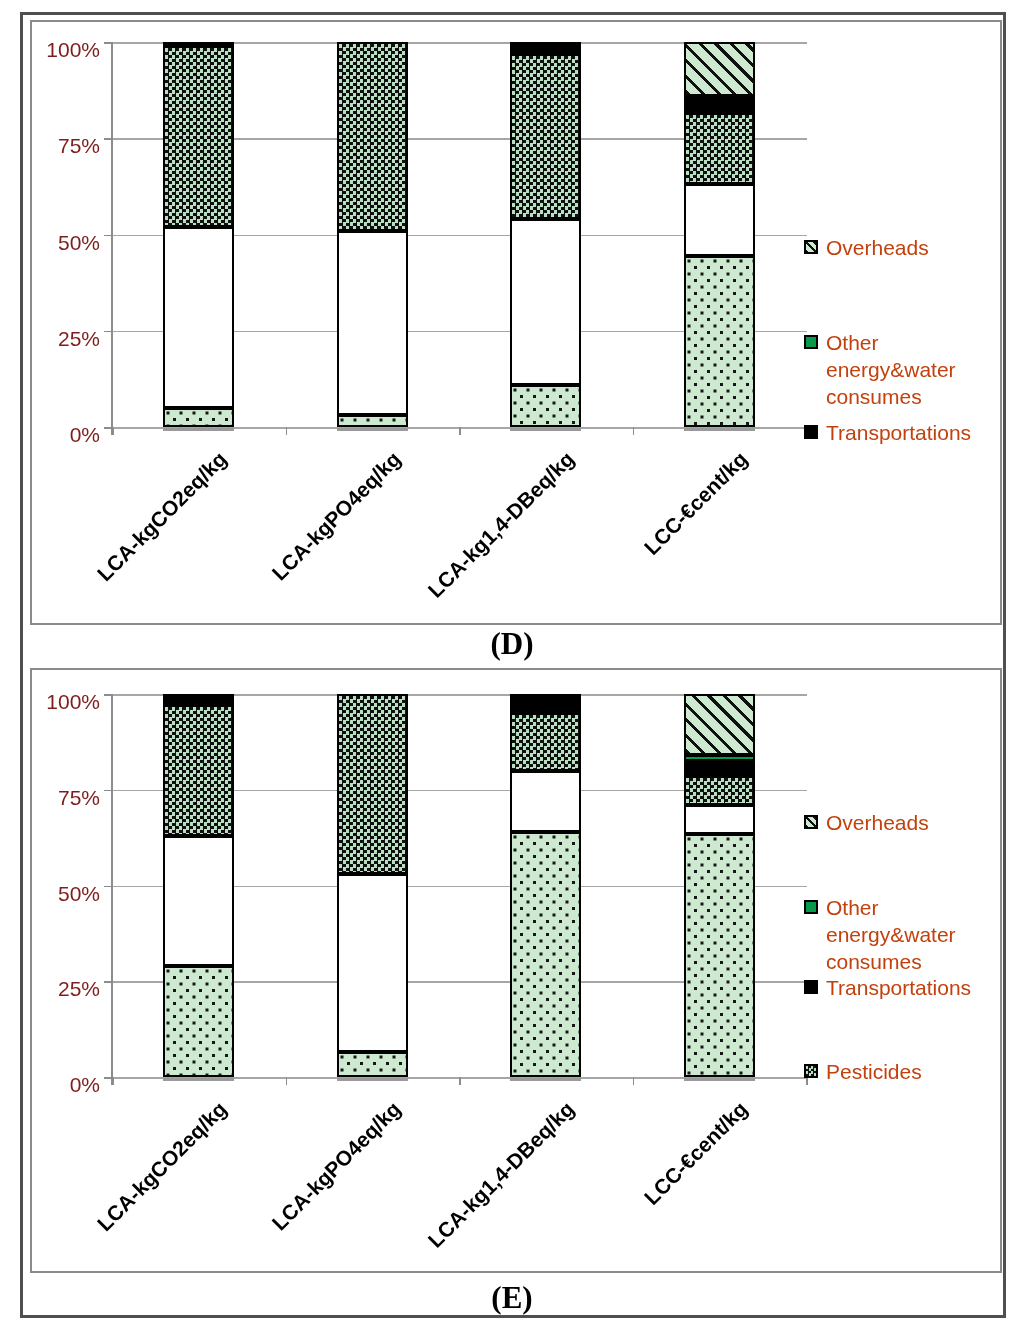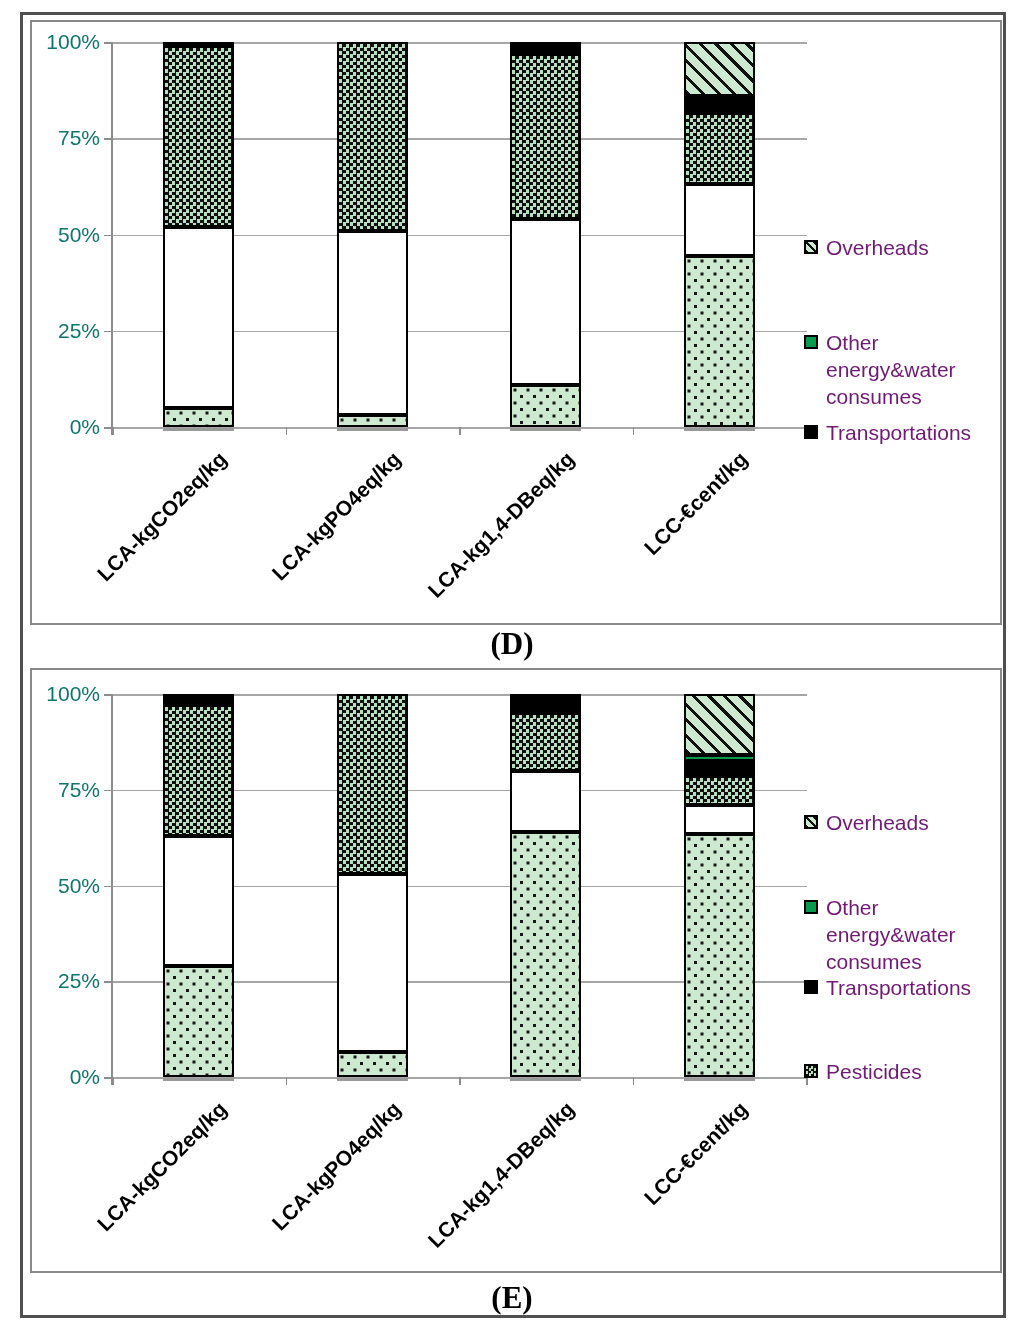--- a/index.html
+++ b/index.html
@@ -23,21 +23,21 @@
   }
   #captionD{top:627px;}
   #captionE{top:1281px;}
 
   .gridline{position:absolute;height:1.5px;background:#a6a6a6;}
   .vaxis{position:absolute;width:1.5px;background:#8c8c8c;}
   .ytick{position:absolute;height:1.5px;background:#8c8c8c;}
   .xtick{position:absolute;width:1.5px;background:#8c8c8c;}
   .ylabel{
     position:absolute;left:4px;width:64px;text-align:right;
-    font-size:21px;line-height:26px;color:#0f766e;
+    font-size:21px;line-height:26px;color:#7f1d1d;margin-top:8px;
   }
   .xlabel{
     position:absolute;white-space:nowrap;font-weight:bold;font-size:21px;
     transform:rotate(-45deg);transform-origin:100% 0;
   }
   .bar-seg{position:absolute;box-sizing:border-box;border:2px solid #000;}
   .bar-shadow{position:absolute;height:3px;background:#9a9a9a;}
 
   
   .p-dotted{
@@ -62,21 +62,21 @@
   }
 
   .legend-item{position:absolute;}
   .legend-swatch{
     position:absolute;width:14px;height:14px;box-sizing:border-box;border:2px solid #000;
   }
   .legend-swatch.p-checkered{background-size:5px 5px;}
   .legend-swatch.p-hatched{background-image:repeating-linear-gradient(45deg,#101010 0 2px,transparent 2px 6px);}
   .legend-label{
     position:absolute;left:22px;top:-4px;width:182px;
-    font-size:21px;line-height:27px;color:#701a75;
+    font-size:21px;line-height:27px;color:#c2410c;
   }
 </style>
 </head>
 <body>
 
 <div id="page">
   <div class="outer-frame"></div>
 
   <div class="chart-box" id="chartD">
       <div class="gridline" style="left: 80px; width: 695px; top: 20px;"></div>

